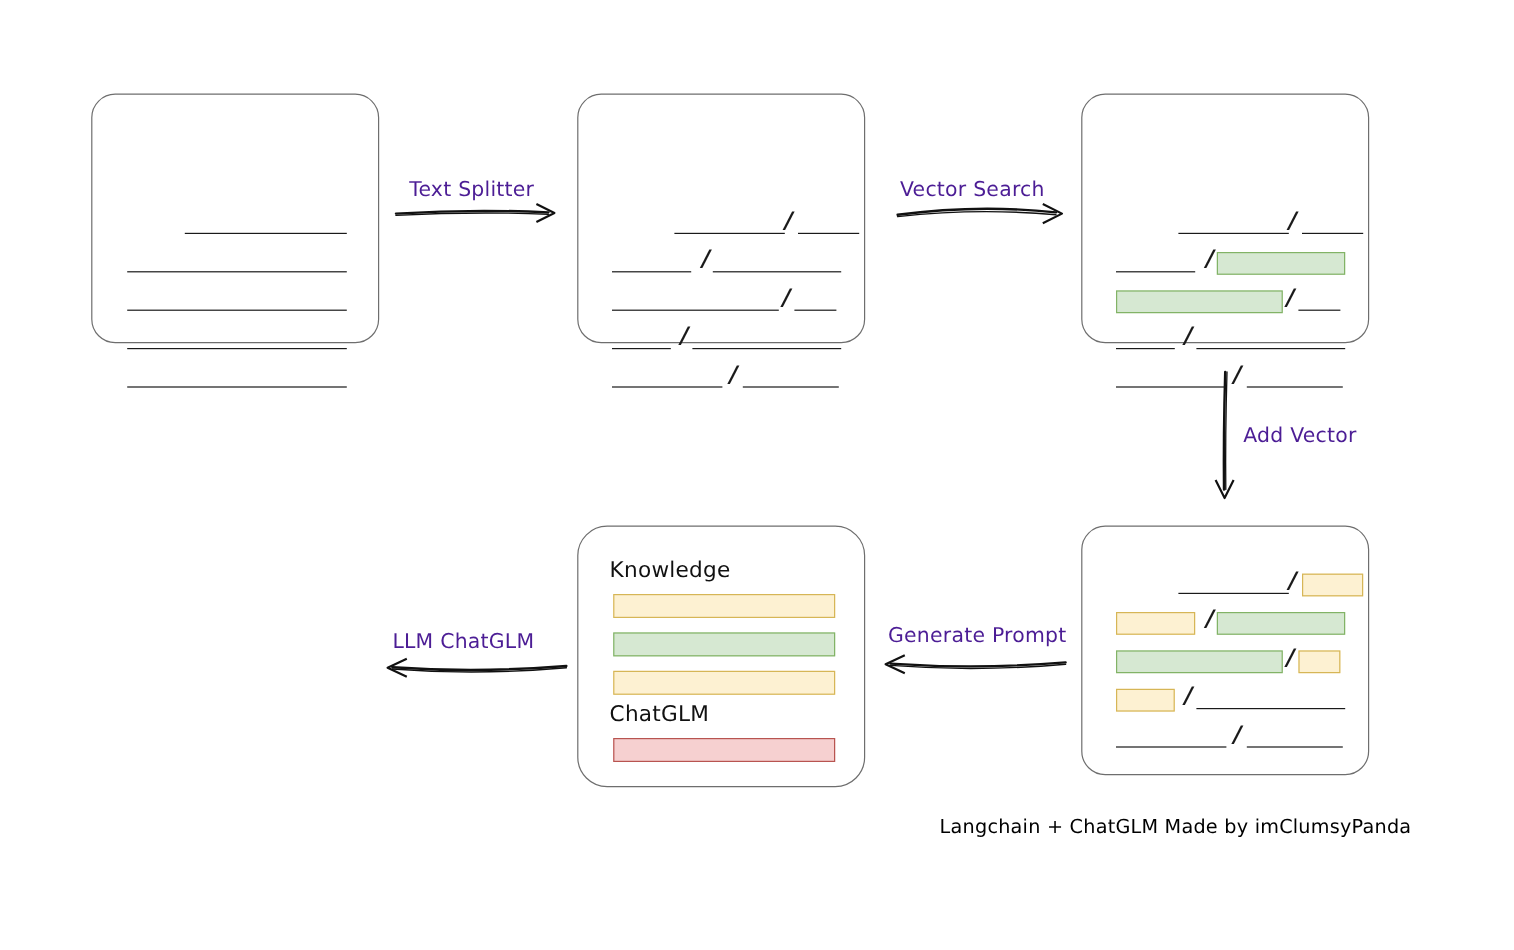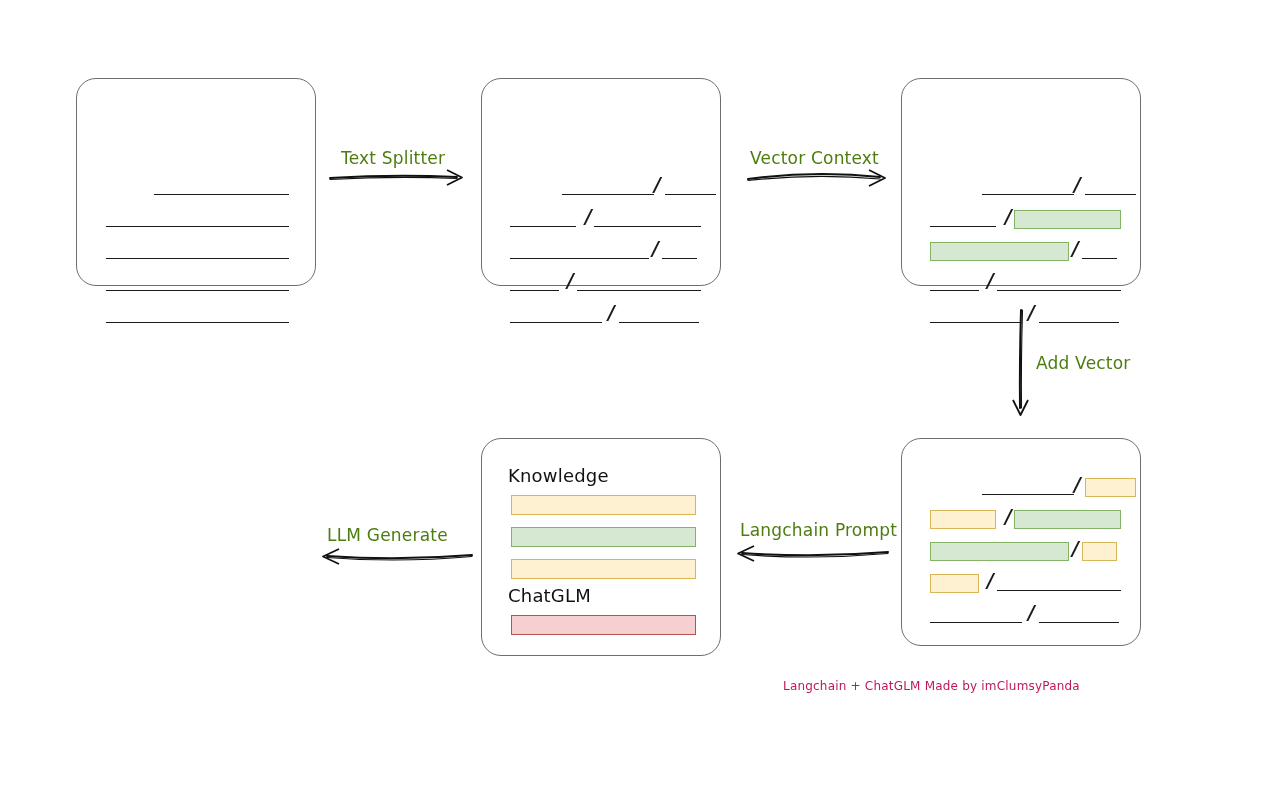--- a/index.html
+++ b/index.html
@@ -82,28 +82,28 @@
     height: 20px;
     border: 1.4px solid #999;
   }
   .bar.c-yellow { background: #fdf1d2; border-color: #d6b656; }
   .bar.c-green  { background: #d6e8d2; border-color: #82b366; }
   .bar.c-red    { background: #f6d0d0; border-color: #b85450; }
 
   .edge-label {
     position: absolute;
     font-size: 17px;
-    color: #4d7c0f;
+    color: #4c1d95;
     white-space: nowrap;
     letter-spacing: 0.2px;
   }
   .footer-note {
     position: absolute;
-    font-size: 12px;
-    color: #be185d;
+    font-size: 16px;
+    color: #000000;
     white-space: nowrap;
     letter-spacing: 0.2px;
   }
   svg.arrows {
     position: absolute;
     left: 0; top: 0;
     width: 1262px;
     height: 792px;
     pointer-events: none;
   }
@@ -253,37 +253,37 @@
         <div class="seg" style="width:124px; margin-left:3px;"></div>
       </div>
       <div class="row" style="left:28px; top:170px;">
         <div class="seg" style="width:92px;"></div>
         <span class="slash" style="margin-left:6px;">/</span>
         <div class="seg" style="width:80px; margin-left:4px;"></div>
       </div>
     </div>
   </div>
 
-  <div class="node" style="left:481px; top:438px; width:240px; height:218px;">
+  <div class="node" style="left:481px; top:438px; width:240px; height:218px;border-radius:25px;">
     <div class="node-body">
       <div class="node-label" style="left:26px; top:26px;">Knowledge</div>
       <div class="bar c-yellow" style="left:29px; top:56px; width:185px;"></div>
       <div class="bar c-green" style="left:29px; top:88px; width:185px;"></div>
       <div class="bar c-yellow" style="left:29px; top:120px; width:185px;"></div>
       <div class="node-label" style="left:26px; top:146px;">ChatGLM</div>
       <div class="bar c-red" style="left:29px; top:176px; width:185px;"></div>
     </div>
   </div>
 
 
   <div class="edge-label" style="left:341px; top:148px;">Text Splitter</div>
 
-  <div class="edge-label" style="left:750px; top:148px;">Vector Context</div>
+  <div class="edge-label" style="left:750px; top:148px;">Vector Search</div>
 
   <div class="edge-label" style="left:1036px; top:353px;">Add Vector</div>
 
-  <div class="edge-label" style="left:740px; top:520px;">Langchain Prompt</div>
-
-  <div class="edge-label" style="left:327px; top:525px;">LLM Generate</div>
+  <div class="edge-label" style="left:740px; top:520px;">Generate Prompt</div>
+
+  <div class="edge-label" style="left:327px; top:525px;">LLM ChatGLM</div>
 
   <div class="footer-note" style="left:783px; top:679px;">Langchain + ChatGLM Made by imClumsyPanda</div>
 
 </div>
 
 </body></html>

